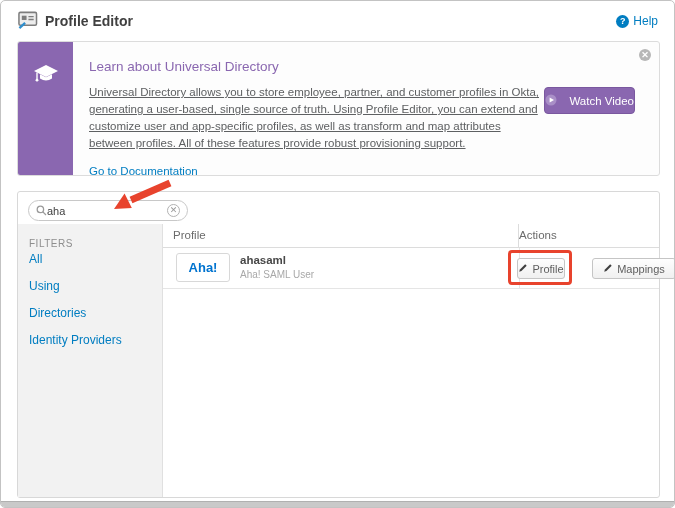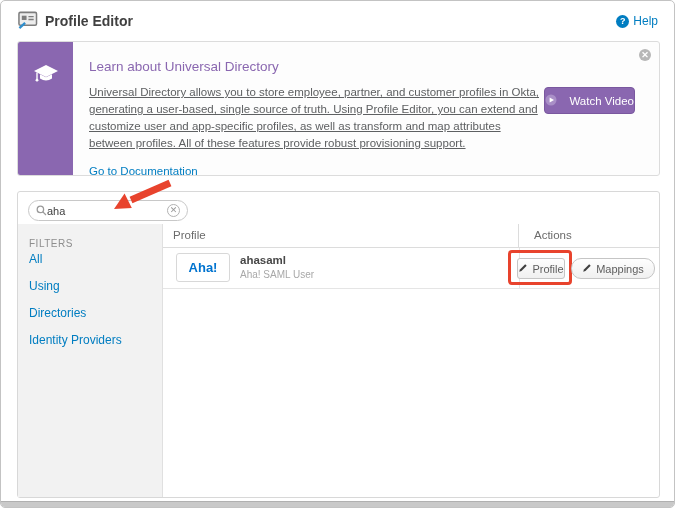--- a/index.html
+++ b/index.html
@@ -88,41 +88,41 @@
   }
   .filters-heading { font-size:10px; letter-spacing:0.5px; color:#8e8e8e; }
   .filters-list { list-style:none; }
   .filters-list li { margin-bottom:9px; }
   .filters-list a { font-size:12px; color:#007dc1; text-decoration:none; cursor:pointer; display:inline-block; line-height:12px; }
 
   
   .profile-table { flex:1; position:relative; }
   .thead { display:flex; height:24px; border-bottom:1px solid #dcdcdc; }
   .thead .col-profile { flex:1; padding-left:10px; font-size:11.5px; color:#6b6b6b; line-height:23px; }
-  .thead .col-actions { width:141px; border-left:1px solid #dcdcdc; padding-left:15px; font-size:11.5px; color:#6b6b6b; line-height:23px; }
+  .thead .col-actions { width:141px; border-left:1px solid #dcdcdc; padding-left:0; font-size:11.5px; color:#6b6b6b; line-height:23px; }
   .trow { position:relative; height:41px; border-bottom:1px solid #e5e5e5; }
   .row-actions-divider { position:absolute; left:356px; top:0; bottom:0; border-left:1px solid #e5e5e5; }
   .logo-box {
     position:absolute; left:13px; top:5px; width:54px; height:29px;
     border:1px solid #d8d8d8; border-radius:3px; background:#fff;
     display:flex; align-items:center; justify-content:center;
     font-size:13px; font-weight:bold; color:#0073cf;
   }
   .row-name { position:absolute; left:77px; top:6px; font-size:11.5px; font-weight:bold; color:#484848; }
   .row-desc { position:absolute; left:77px; top:21px; font-size:10px; color:#a8a8a8;text-align:center; }
   .action-btn {
     position:absolute; top:10px; height:21px;
     border:1px solid #c5c5c5; border-radius:3px;
     background:linear-gradient(#fefefe,#f0f0f0);
     font-size:11px; color:#5e5e5e; font-family:"Liberation Sans",sans-serif;
     display:flex; align-items:center; justify-content:center; gap:4px; cursor:pointer;
     z-index:5;
   }
   .btn-profile { left:354px; width:48px; }
-  .btn-mappings { left:408px; width:84px;border-radius:10px; }
+  .btn-mappings { left:429px; width:84px; }
   .annotation-rect {
     position:absolute; left:345px; top:2px; width:64px; height:35px;
     border:3px solid #e8432d; border-radius:4px; z-index:4; pointer-events:none;
   }
 </style>
 </head>
 <body>
 
 <div class="frame">
 

